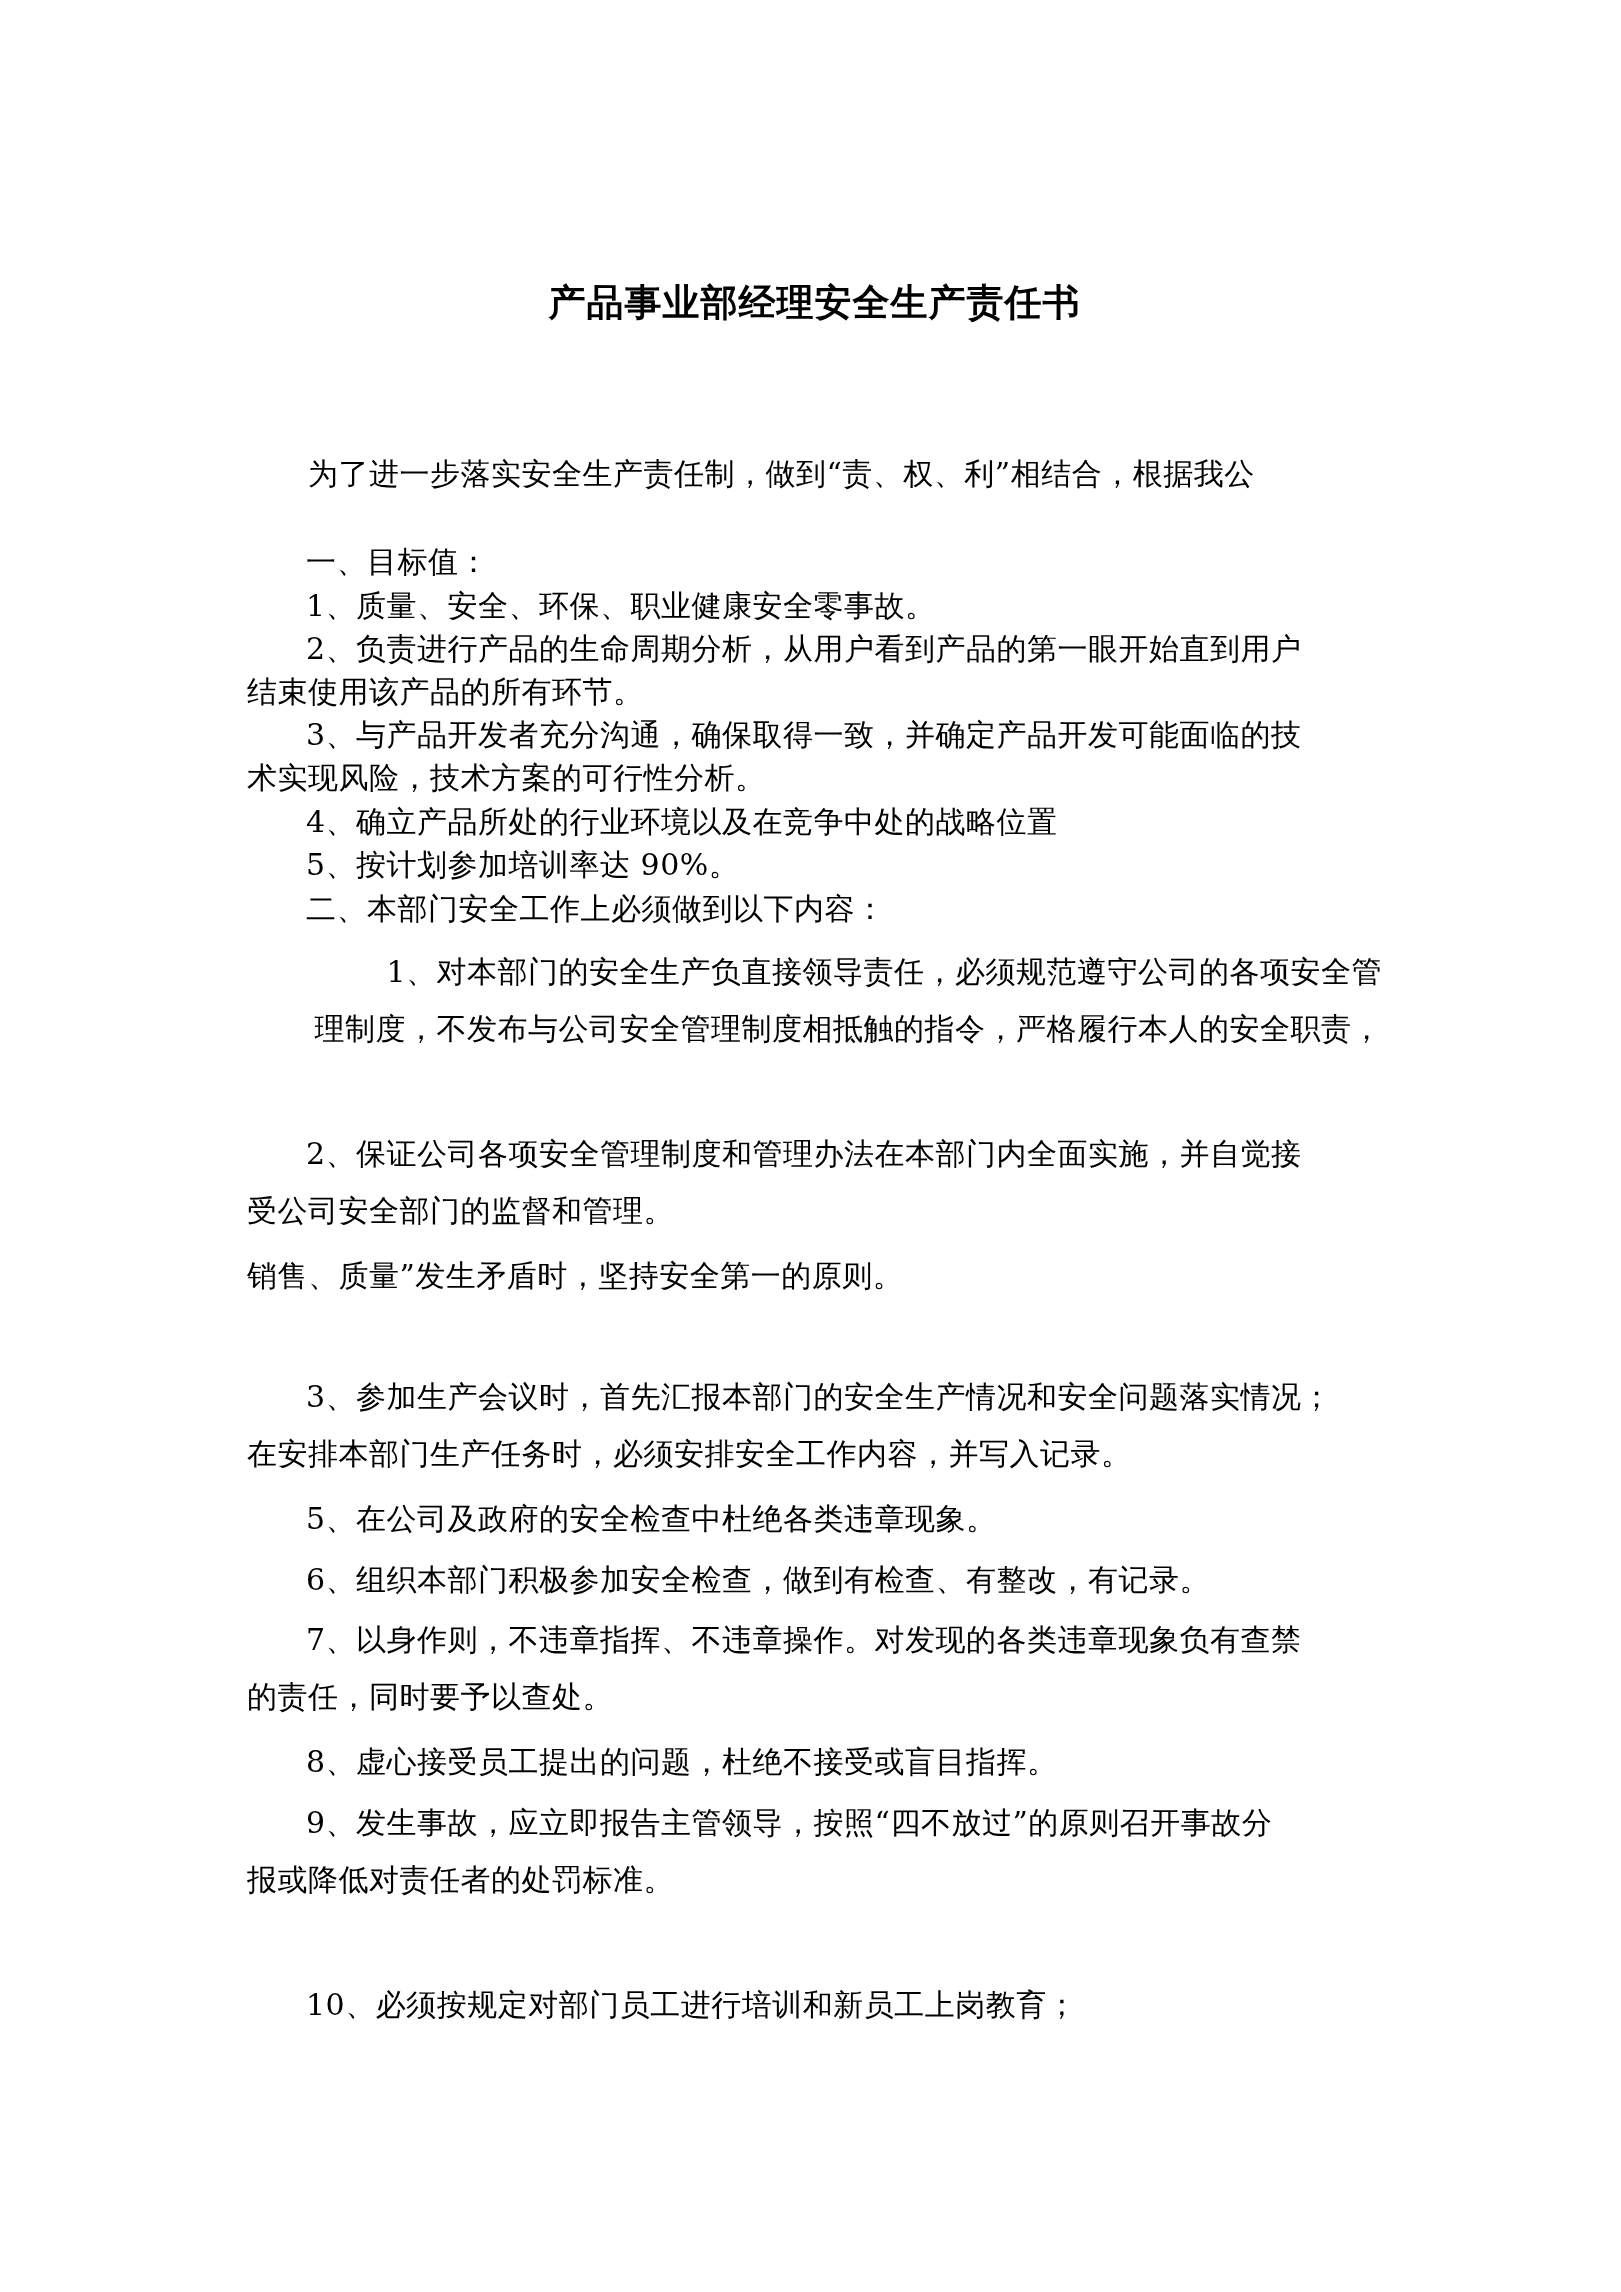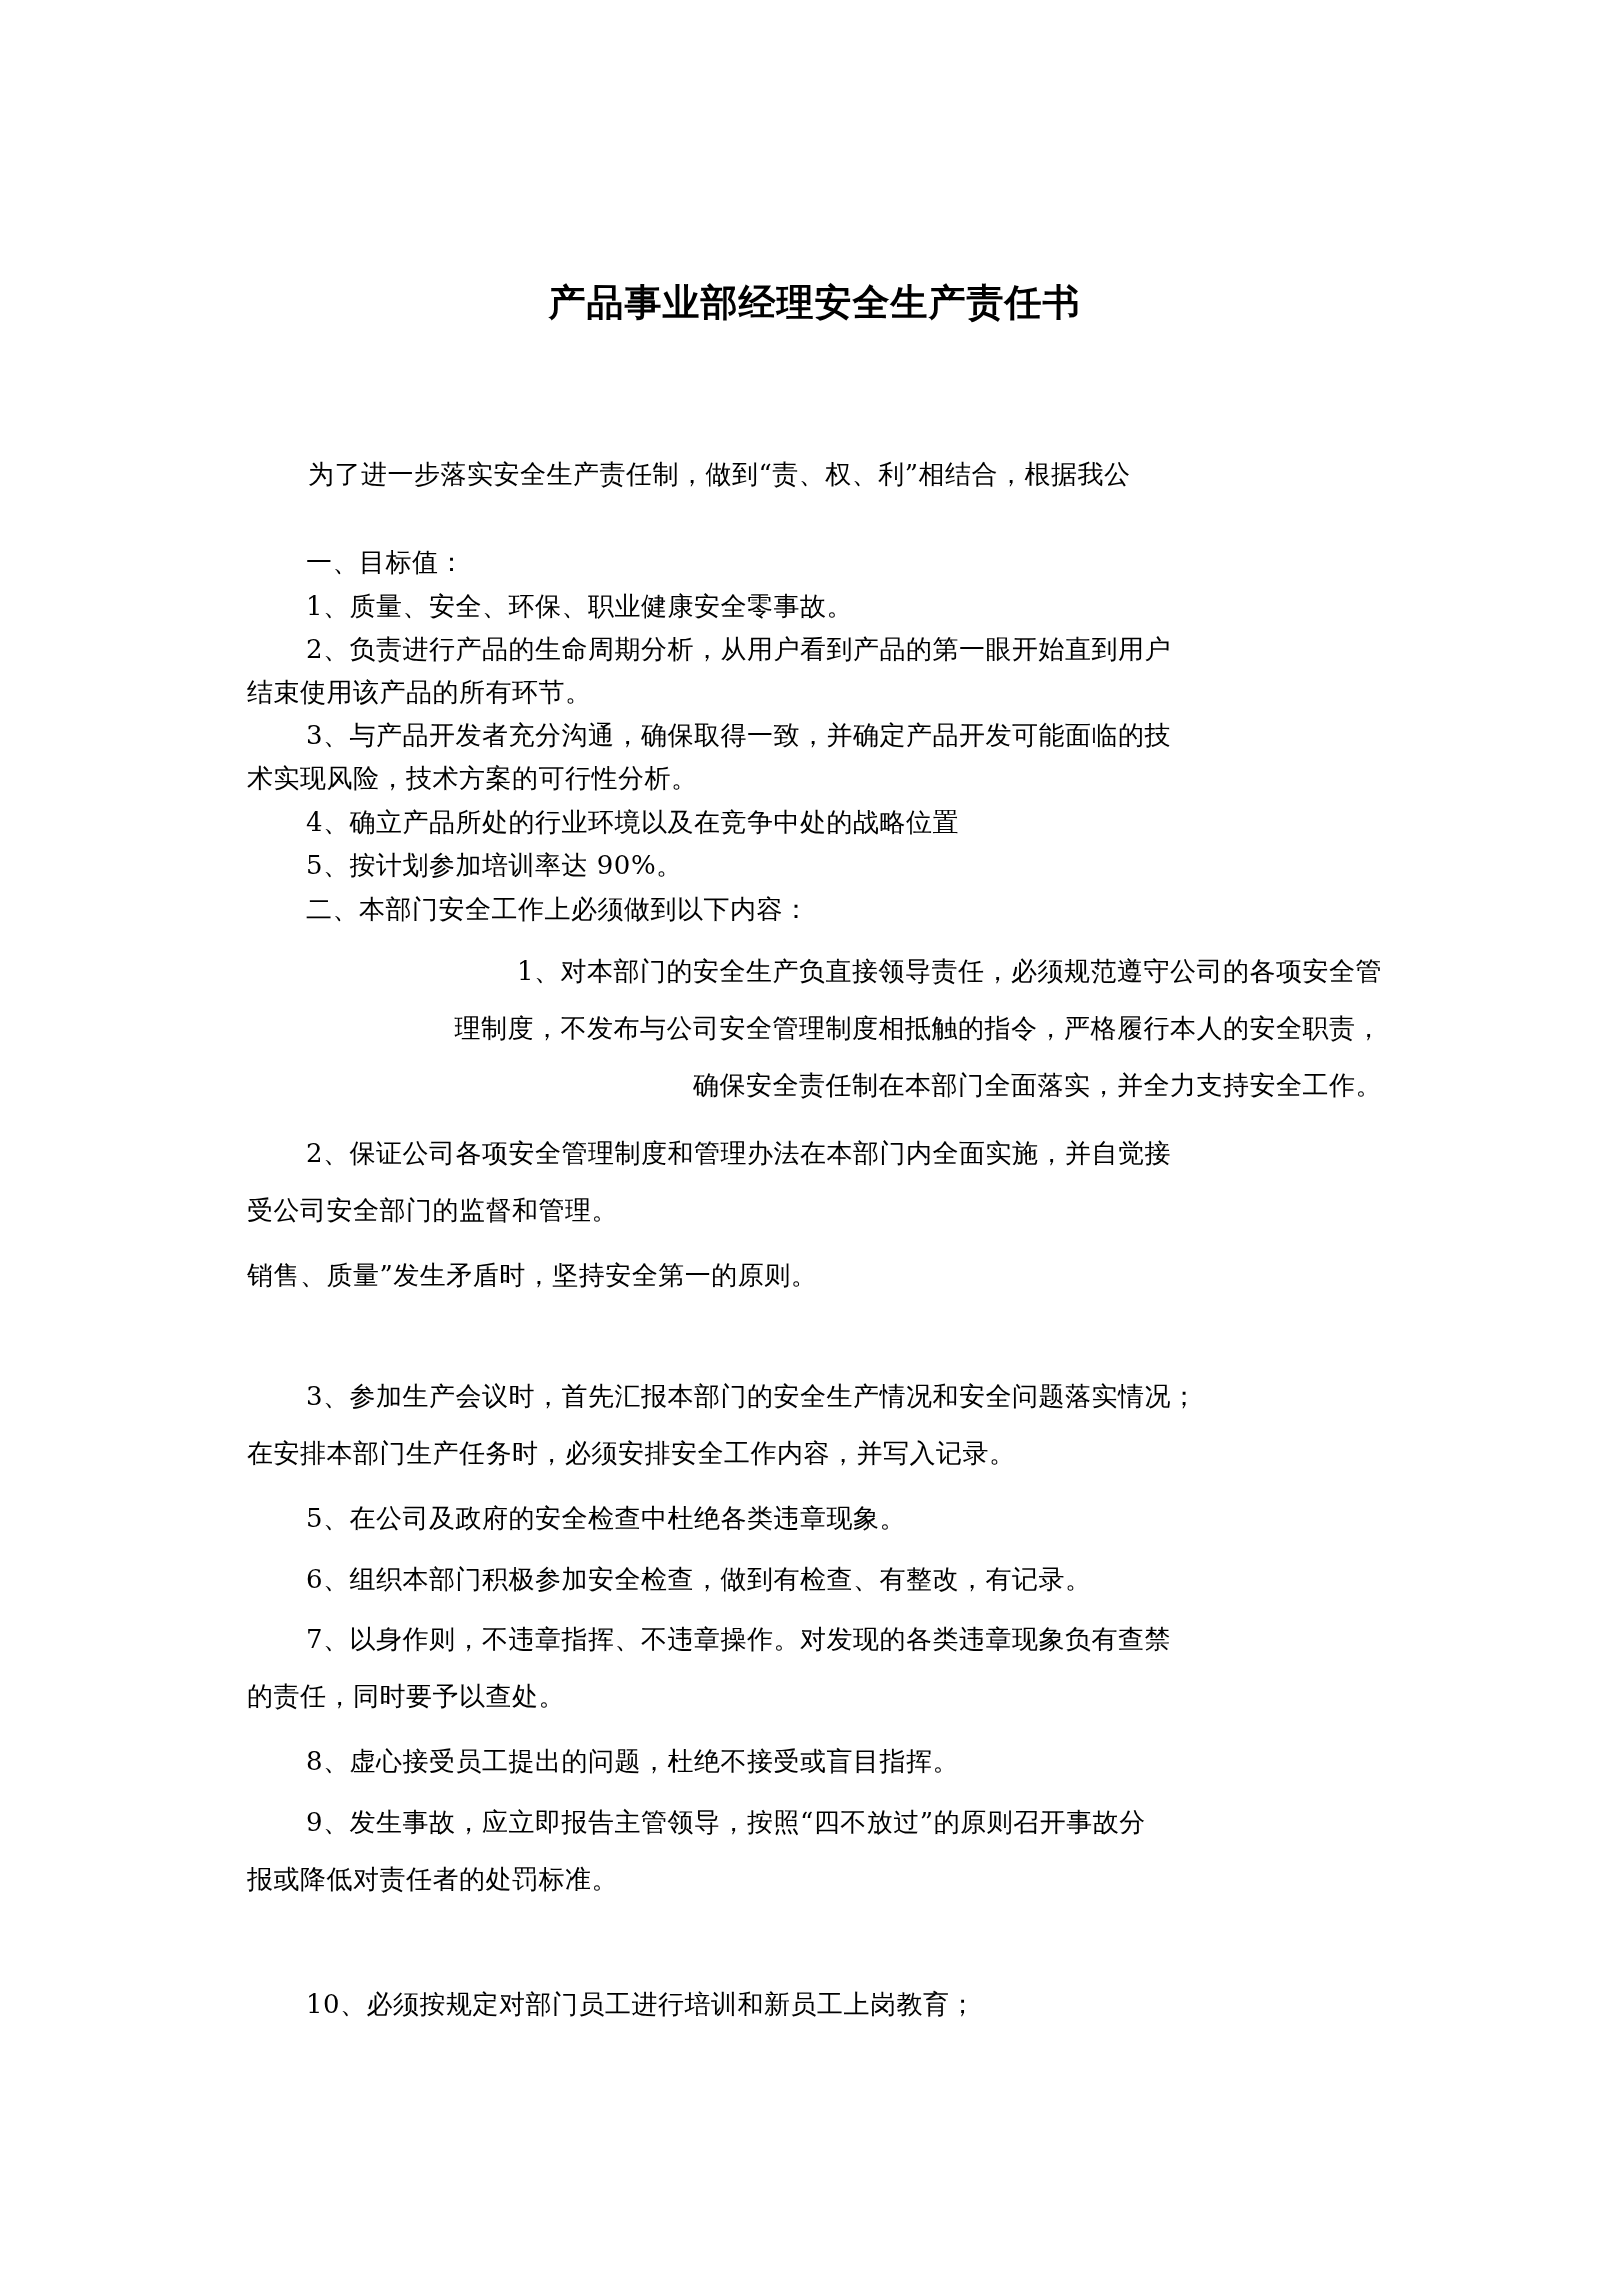--- a/index.html
+++ b/index.html
@@ -25,21 +25,21 @@
       text-align: center;
       font-size: 37px;
       font-weight: bold;
       letter-spacing: 1px;
       line-height: 49px;
     }
     .p {
       position: absolute;
       left: 0;
       width: 1135px;
-      font-size: 26px;
+      font-size: 30px;
       letter-spacing: 0.5px;
       white-space: nowrap;
     }
     .p.tight { line-height: 34px; }
     .p.loose { line-height: 57px; }
     .indent { padding-left: 61px; }
     .indent-sm { padding-left: 59px; }
     .line { display: block; height: inherit; }
     b { font-weight: bold; }
   </style>
@@ -69,21 +69,20 @@
   </div>
 
   <div class="p tight indent-sm" style="top:805px;">4、确立产品所处的行业环境以及在竞争中处的战略位置</div>
   <div class="p tight indent-sm" style="top:848px;">5、按计划参加培训率达 90%。</div>
 
   <div class="p tight indent-sm" style="top:892px;">二、本部门安全工作上必须做到以下内容：</div>
 
   <div class="p loose" style="top:943px;text-align:right;">
     <span class="line indent-sm">1、对本部门的安全生产负直接领导责任，必须规范遵守公司的各项安全管</span>
     <span class="line">理制度，不发布与公司安全管理制度相抵触的指令，严格履行本人的安全职责，</span>
-    <span class="line">确保安全责任制在本部门全面落实，并全力支持安全工作。</span>
   </div>
 
   <div class="p loose" style="top:1125px;">
     <span class="line indent-sm">2、保证公司各项安全管理制度和管理办法在本部门内全面实施，并自觉接</span>
     <span class="line">受公司安全部门的监督和管理。</span>
   </div>
 
   <div class="p loose" style="top:1247px;">
     <span class="line">销售、质量”发生矛盾时，坚持安全第一的原则。</span>
   </div>

